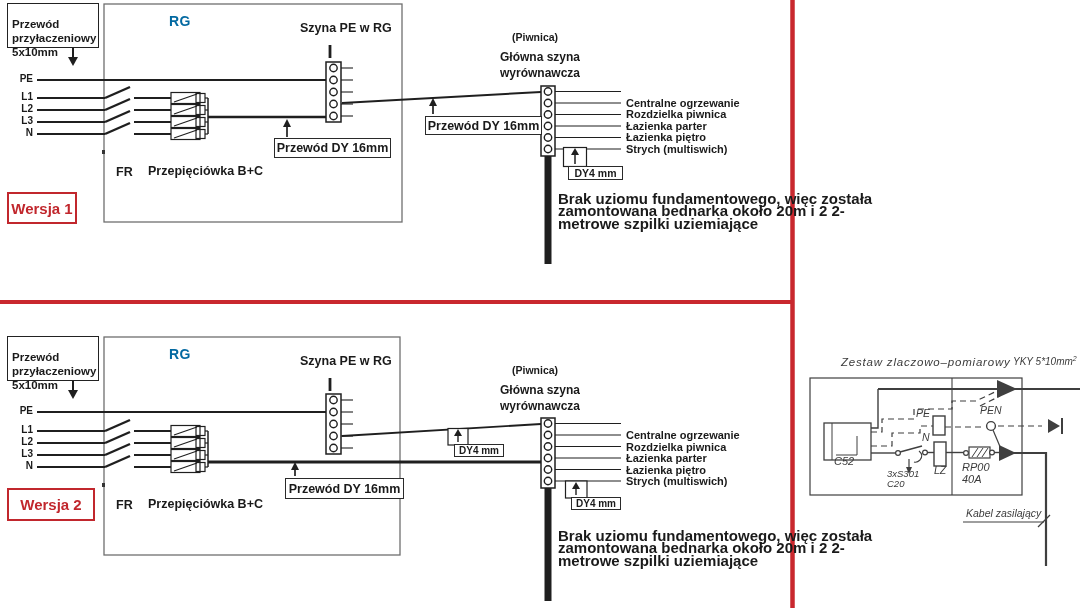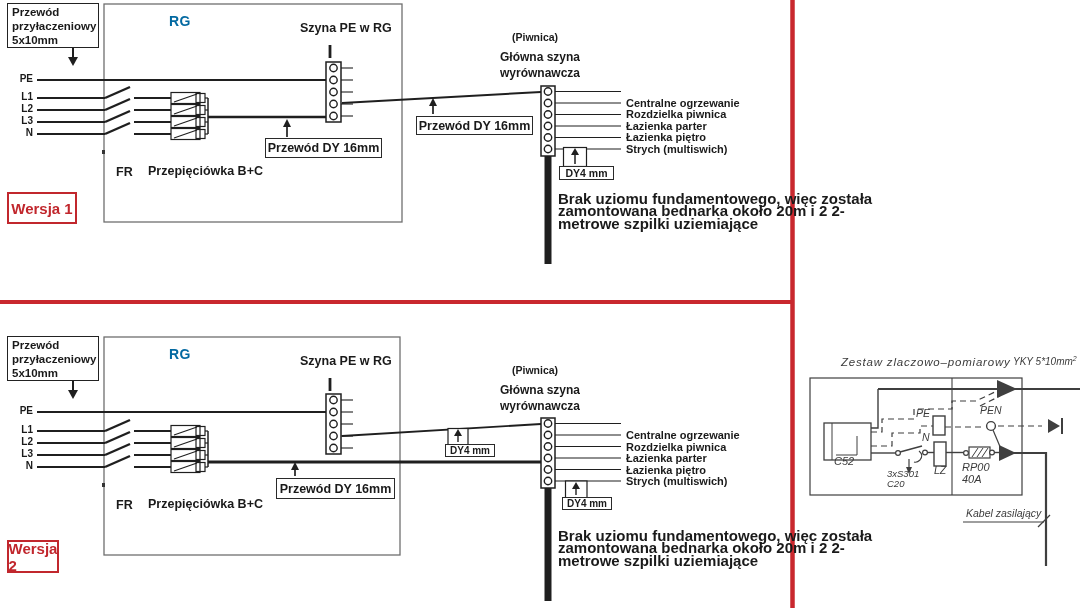--- a/index.html
+++ b/index.html
@@ -1,23 +1,23 @@
 <!DOCTYPE html>
 <html><head>
 <meta charset="utf-8">
 <style>
   html,body{margin:0;padding:0;background:#fff;}
   #stage{position:relative;width:1080px;height:608px;background:#fff;overflow:hidden;
          font-family:"Liberation Sans",sans-serif;color:#1a1a1a;}
   #art{position:absolute;left:0;top:0;}
   .lb{position:absolute;font-weight:bold;white-space:nowrap;line-height:1.1;}
   .bx{position:absolute;font-weight:bold;background:#fff;border:1.6px solid #2a2a2a;
-      display:flex;align-items:center;justify-content:center;white-space:nowrap;box-sizing:border-box;}
+      display:flex;align-items:center;justify-content:center;white-space:nowrap;box-sizing:border-box;margin-left:9px;}
   .feed{position:absolute;font-weight:bold;background:#fff;border:1.8px solid #222;
-        box-sizing:border-box;padding:1px 0 0 4px;font-size:11.5px;line-height:14.2px;}
+        box-sizing:border-box;padding:13px 0 0 4px;font-size:11.5px;line-height:14.2px;}
   .badge{position:absolute;border:2.6px solid #c1272d;color:#c1272d;font-weight:bold;
          font-size:15px;display:flex;align-items:center;justify-content:center;
          background:#fff;box-sizing:border-box;}
   .it{position:absolute;font-style:italic;color:#3b3b3b;white-space:nowrap;line-height:1.05;}
   .rg{color:#0369a1;letter-spacing:.5px;}
   .wr{width:19px;text-align:right;font-size:10px;}
   .br{font-size:11px;}
   .nt{font-size:15px;line-height:12.4px;}
   .gsw{text-align:center;font-size:12px;line-height:16px;}
   sup{font-size:7px;}
@@ -342,21 +342,21 @@
 <div class="lb" style="left:116px;top:499px;font-size:12.5px;">FR</div>
 <div class="lb" style="left:148px;top:498px;font-size:12.5px;">Przepięciówka B+C</div>
 <div class="bx" style="left:276px;top:478px;width:119px;height:21px;font-size:12.5px;">Przewód DY 16mm</div>
 <div class="bx" style="left:445px;top:444px;width:50px;height:13px;font-size:10px;border-width:1.2px;">DY4 mm</div>
 <div class="bx" style="left:562px;top:497px;width:50px;height:13px;font-size:10px;border-width:1.2px;">DY4 mm</div>
 <div class="lb nt" style="left:558px;top:530px;">
   <div>Brak uziomu fundamentowego, więc została</div>
   <div>zamontowana bednarka około 20m i 2 2-</div>
   <div>metrowe szpilki uziemiające</div>
 </div>
-<div class="badge" style="left:7px;top:540px;width:52px;height:33px;">Wersja 2</div>
+<div class="badge" style="left:7px;top:488px;width:88px;height:33px;">Wersja 2</div>
 
 <div class="it" style="left:822px;top:356px;font-size:11.5px;letter-spacing:.8px;margin-left:19px;">Zestaw zlaczowo–pomiarowy</div>
 <div class="it" style="left:1013px;top:355px;font-size:10px;"><span>YKY 5*10mm</span><sup>2</sup></div>
 <div class="it" style="left:834px;top:408px;font-size:11px;margin-top:48px;">C52</div>
 <div class="it" style="left:916px;top:408px;font-size:10.5px;">PE</div>
 <div class="it" style="left:922px;top:432px;font-size:10.5px;">N</div>
 <div class="it" style="left:934px;top:465px;font-size:10.5px;">LZ</div>
 <div class="it" style="left:980px;top:405px;font-size:10.5px;">PEN</div>
 <div class="it" style="left:887px;top:469px;font-size:9.5px;">
   <div>3xS301</div>

